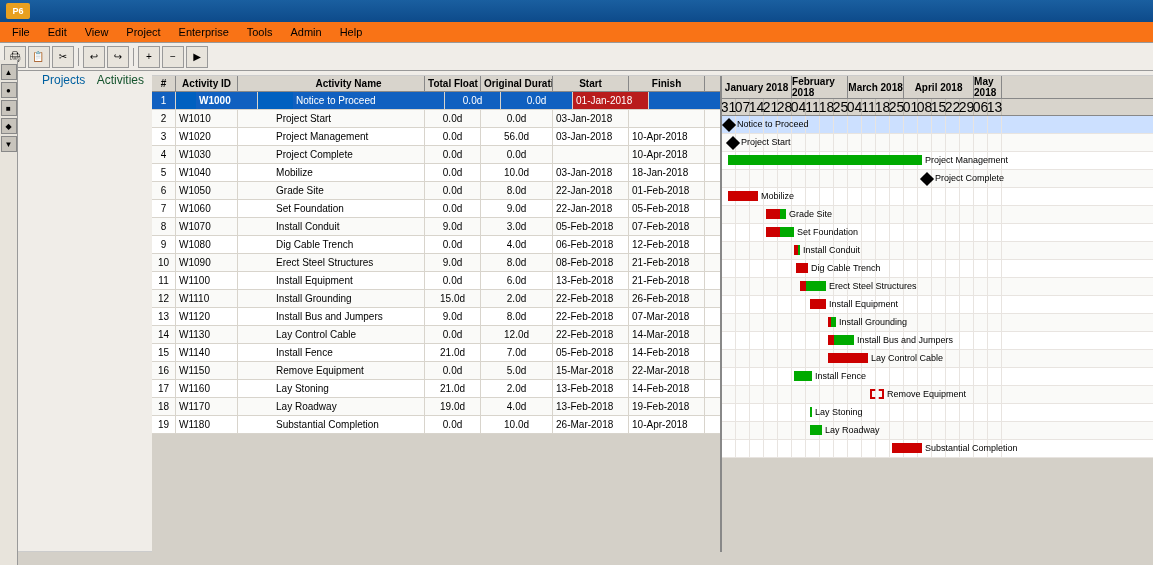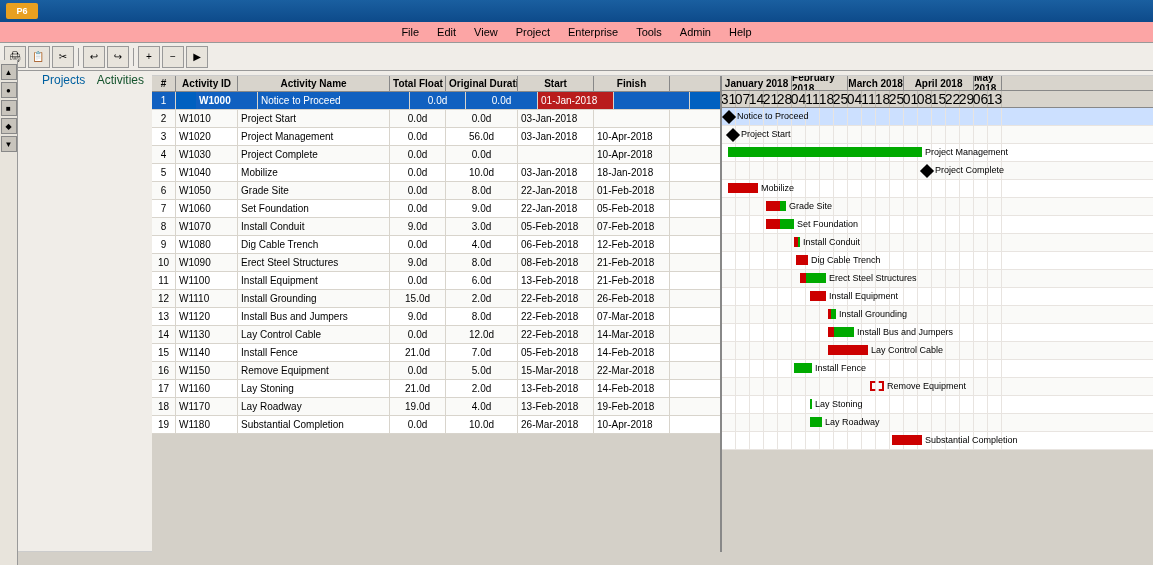--- a/index.html
+++ b/index.html
@@ -9,34 +9,33 @@
       background: linear-gradient(to bottom, #1a5fa0, #0d4a8a);
       color: white;
       padding: 3px 6px;
       display: flex;
       align-items: center;
       gap: 6px;
       font-size: 11px;
       font-weight: bold;
     }
     .title-bar-icon {
-      width: 32px; height: 16px;
+      width: 24px; height: 16px;
       background: #e8a020;
       border-radius: 2px;
       display: flex; align-items: center; justify-content: center;
       font-size: 9px; color: white; font-weight: bold;
     }
     
     .menu-bar {
-      background: #fca5a5;
+      background: #f97316;
       border-bottom: 1px solid #999;
       padding: 2px 4px;
       display: flex;
       gap: 2px;
-      justify-content: center;
     }
     .menu-item {
       padding: 2px 8px;
       cursor: pointer;
       font-size: 11px;
     }
     
     .toolbar {
       background: #f0ede8;
       border-bottom: 1px solid #999;
@@ -181,32 +180,32 @@
       overflow: hidden;
       height: 100%;
       display: flex;
       align-items: center;
       font-size: 10px;
     }
     
     
     .c-num { width: 24px; min-width: 24px; justify-content: center; }
     .c-id { width: 62px; min-width: 62px; }
-    .c-name { width: 152px; min-width: 152px; }
+    .c-name { width: 152px; min-width: 152px; margin-left: 35px; }
     .c-float { width: 56px; min-width: 56px; justify-content: center; }
     .c-dur { width: 72px; min-width: 72px; justify-content: center; }
     .c-start { width: 76px; min-width: 76px; }
     .c-finish { width: 76px; min-width: 76px; text-align: center; }
     
     
     .gantt-header-months {
       display: flex;
       background: #d8d4cc;
       border-bottom: 1px solid #888;
-      height: 15px;
+      height: 23px;
     }
     .gantt-month {
       border-right: 1px solid #888;
       display: flex;
       align-items: center;
       justify-content: center;
       font-size: 10px;
       font-weight: bold;
       overflow: hidden;
     }

